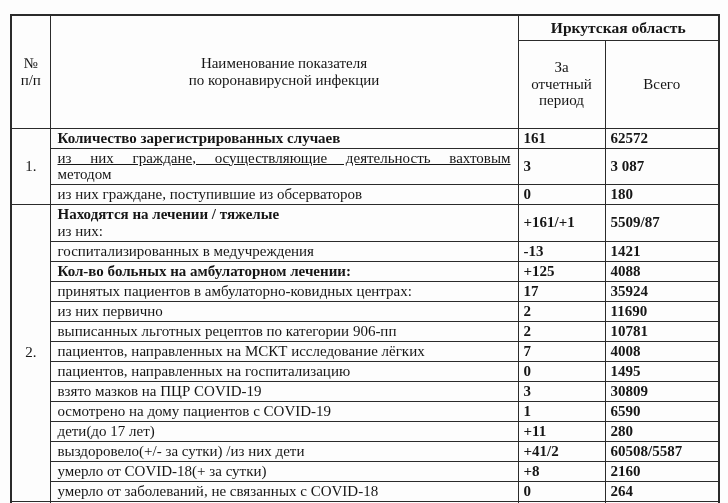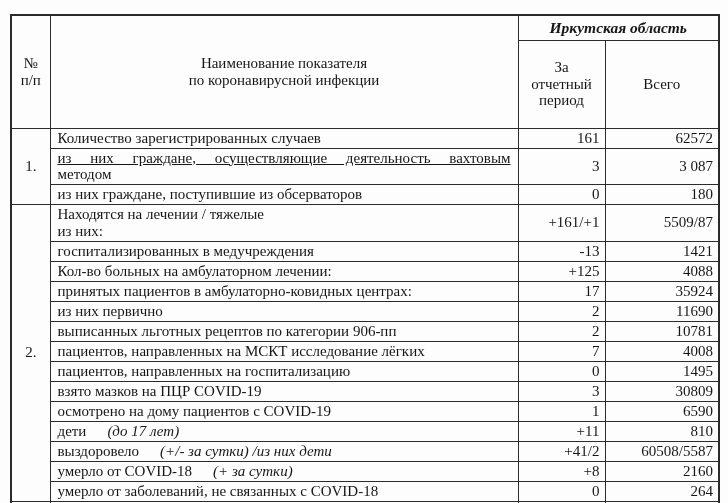--- a/index.html
+++ b/index.html
@@ -39,36 +39,36 @@
     vertical-align: middle;
     overflow: hidden;
   }
   .hdr {
     text-align: center;
     white-space: pre-line;
   }
   .hdr-region {
     font-weight: bold;
     font-size: 15.5px;
-    font-style: italic;
   }
   .num-col {
     text-align: center;
     vertical-align: middle;
   }
   .name {
     text-align: left;
     padding-left: 7px;
     padding-right: 7px;
   }
   .val {
-    text-align: right;
-  }
-  .bold { font-weight: normal; }
-  .it { font-style: italic; margin-left: 21px; }
+    text-align: left;
+    font-weight: bold;
+  }
+  .bold { font-weight: bold; }
+  .it { margin-left: 0; }
   .justify-line {
     text-align: justify;
     text-align-last: justify;
     text-decoration: underline;
   }
   .line2 { display: block; }
   tr.r-s  { height: 20px; }
   tr.r-d  { height: 34px; }
   tr.r-h1 { height: 25px; }
   tr.r-h2 { height: 88px; }
@@ -173,21 +173,21 @@
     <tr class="r-s">
       <td class="name">осмотрено на дому пациентов с COVID-19</td>
       <td class="val">1</td>
       <td class="val">6590</td>
     </tr>
     <tr class="r-s">
       <td class="name">
         <span>дети</span><span class="it">(до 17 лет)</span>
       </td>
       <td class="val">+11</td>
-      <td class="val">810</td>
+      <td class="val">280</td>
     </tr>
     <tr class="r-s">
       <td class="name">
         <span>выздоровело</span><span class="it">(+/- за сутки) /из них дети</span>
       </td>
       <td class="val">+41/2</td>
       <td class="val">60508/5587</td>
     </tr>
     <tr class="r-s">
       <td class="name">

